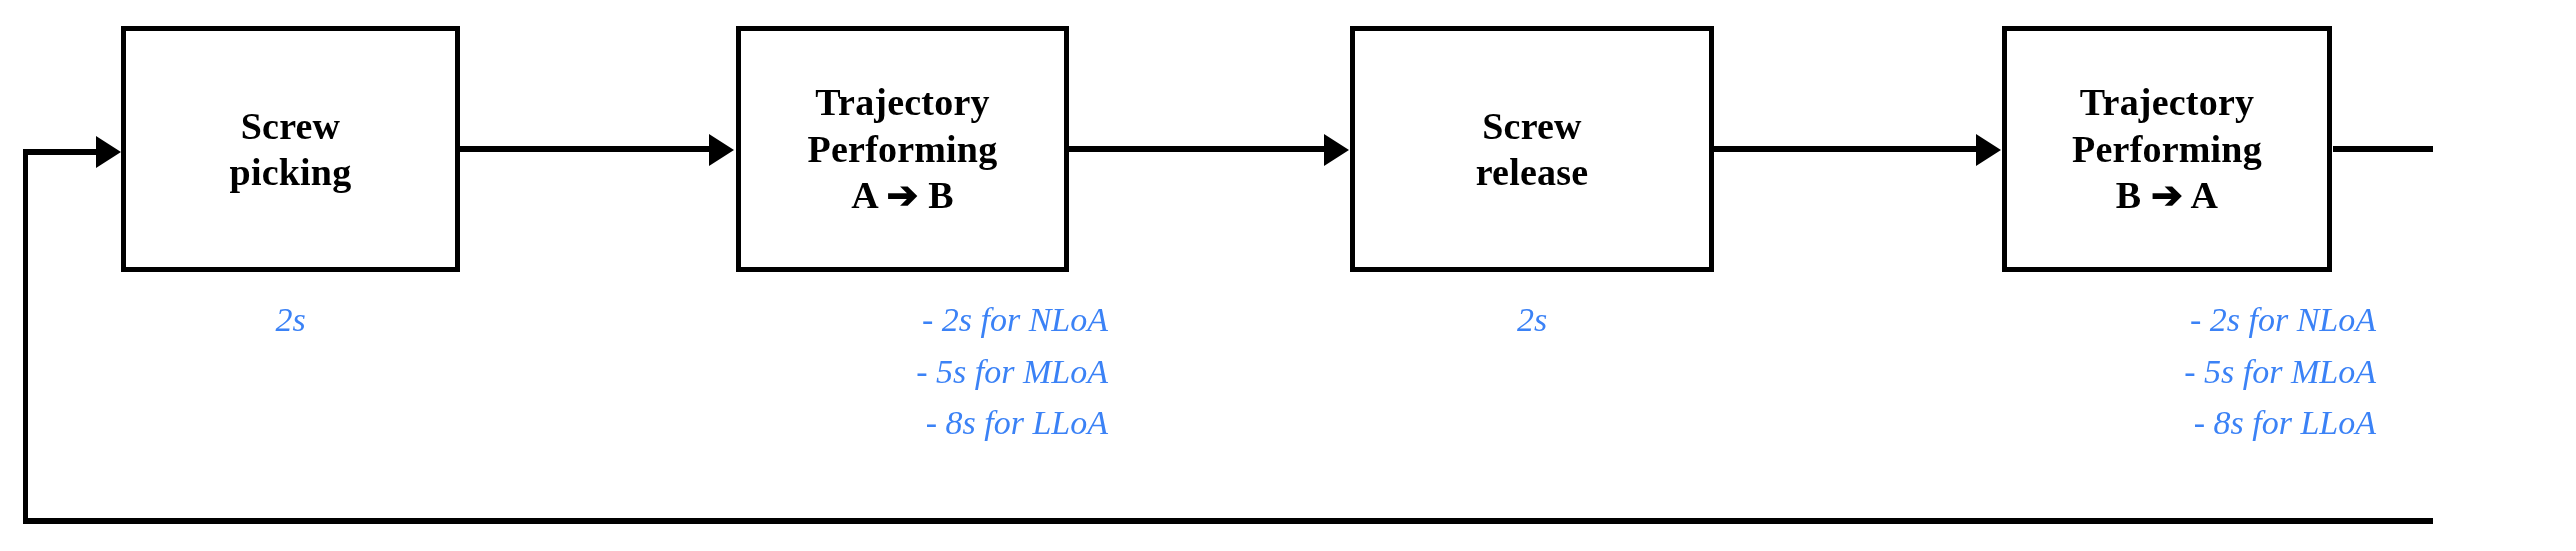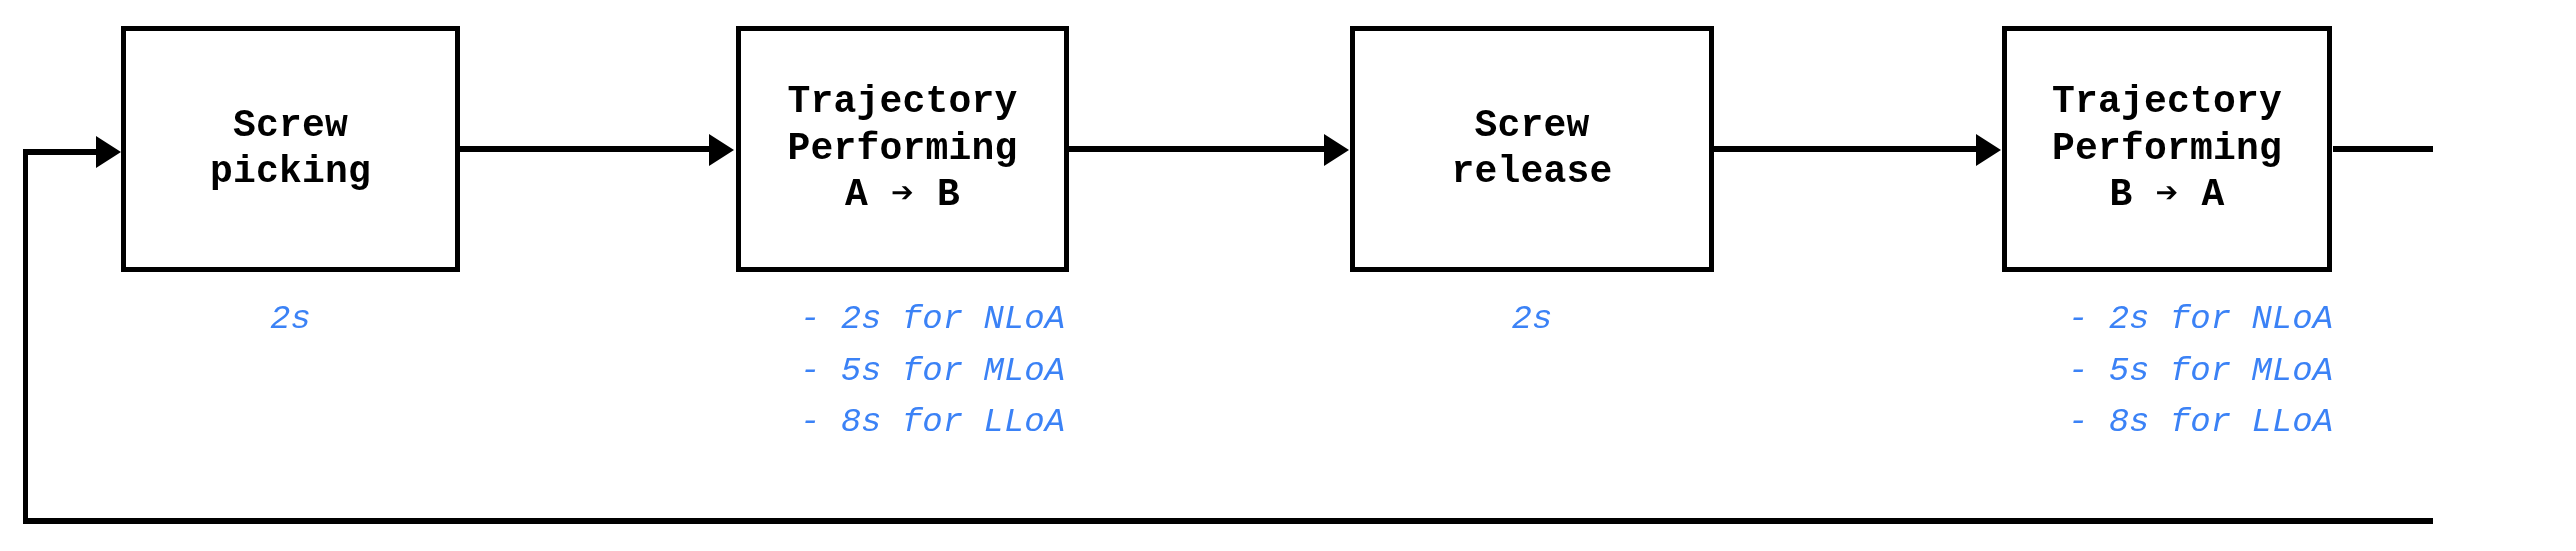--- a/index.html
+++ b/index.html
@@ -6,21 +6,21 @@
     margin: 0;
     padding: 0;
     background: #ffffff;
   }
   #canvas {
     position: relative;
     width: 2433px;
     height: 552px;
     background: #ffffff;
     overflow: hidden;
-    font-family: Liberation Mono, monospace;
+    font-family: Liberation Serif, serif;
   }
 
   
   .node {
     position: absolute;
     box-sizing: border-box;
     border: 5.9px solid #000000;
     background: #ffffff;
     display: flex;
     align-items: center;
@@ -40,21 +40,21 @@
   
   .caption {
     position: absolute;
     font-style: italic;
     font-size: 34px;
     line-height: 1.52;
     color: #3b82f6;
     white-space: pre-line;
   }
   .caption.center { text-align: center; }
-  .caption.left   { text-align: center; }
+  .caption.left   { text-align: right; }
 
   
   .hline, .vline {
     position: absolute;
     background: #000000;
   }
   .arrowhead {
     position: absolute;
     width: 0;
     height: 0;

